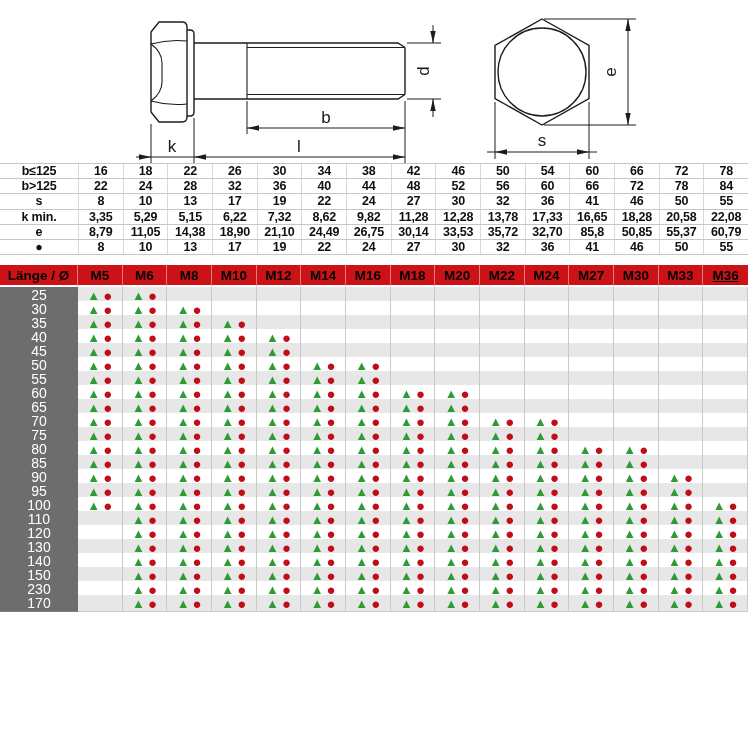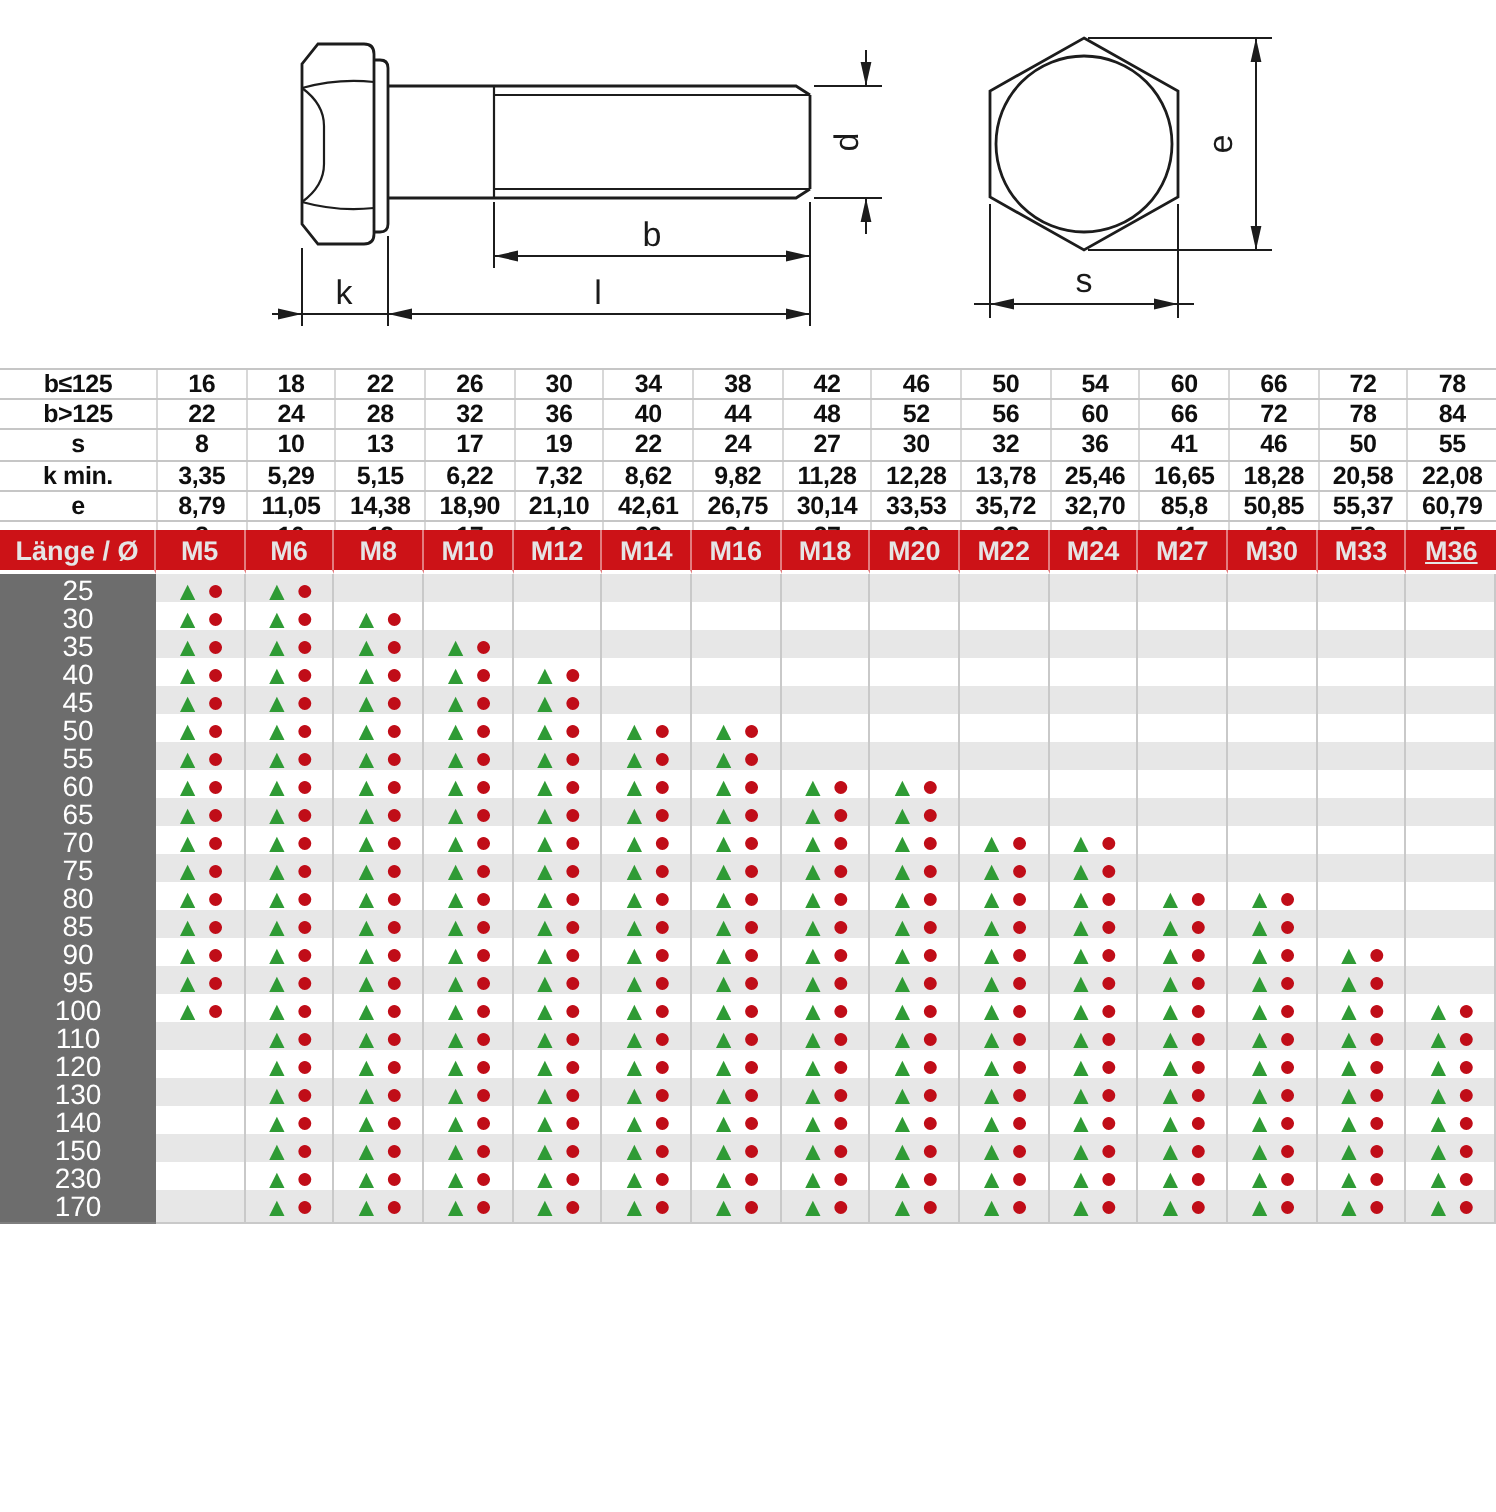--- a/index.html
+++ b/index.html
@@ -1,32 +1,32 @@
 <!DOCTYPE html>
 <html style="--header-red: #cc1217; --row-header-gray: #6d6d6d; --row-alt-gray: #e7e7e7; --triangle-green: #2f9b35; --circle-red: #c00d18;"><head>
 <meta charset="utf-8">
 <style>
   html,body{margin:0;padding:0;background:#fff;}
   .page{position:relative;width:748px;height:756px;overflow:hidden;background:#fff;
         font-family:"Liberation Sans",sans-serif;}
   .figures{position:absolute;left:0;top:0;width:748px;height:170px;}
 
   
-  .dim-table{position:absolute;left:0;top:184px;width:748px;border-bottom:1px solid #c6c6c6;text-align:center;}
+  .dim-table{position:absolute;left:0;top:163px;width:748px;border-bottom:1px solid #c6c6c6;text-align:center;}
   .drow{display:grid;grid-template-columns:78px repeat(15,1fr);height:15.2px;
         border-top:1px solid #c6c6c6;box-sizing:border-box;}
   .dlabel,.dcell{display:flex;align-items:center;justify-content:center;
         font-size:12.5px;font-weight:bold;color:#0f0f0f;box-sizing:border-box;letter-spacing:-0.2px;}
   .dcell{border-left:1px solid #d8d8d8;}
 
   
   .main-table{position:absolute;left:0;top:265px;width:748px;}
   .mheader,.mrow{display:grid;grid-template-columns:78px repeat(15,1fr);}
   .mheader{height:22px;}
-  .mh{background:var(--header-red,#cc1217);color:#e5e5e5;font-weight:bold;font-size:13.5px;
+  .mh{background:var(--header-red,#cc1217);color:#000000;font-weight:bold;font-size:13.5px;
       display:flex;align-items:center;justify-content:center;box-sizing:border-box;
       border-right:1px solid rgba(255,255,255,.45);border-bottom:2px solid #fff;}
   .mh:last-child{border-right:none;text-decoration:underline;}
   .mrow{height:14px;}
   .mlen{background:var(--row-header-gray,#6d6d6d);color:#fff;font-size:14px;
       display:flex;align-items:center;justify-content:center;box-sizing:border-box;
       border-bottom:1px solid #7e7e7e;}
   .mcell{display:flex;align-items:center;justify-content:center;gap:3px;box-sizing:border-box;
       border-right:1px solid #c9c9c9;border-bottom:1px solid #c9c9c9;background:#fff;}
   .mrow.alt .mcell{background:var(--row-alt-gray,#e7e7e7);}
@@ -166,34 +166,34 @@
         <div class="dcell">3,35</div>
         <div class="dcell">5,29</div>
         <div class="dcell">5,15</div>
         <div class="dcell">6,22</div>
         <div class="dcell">7,32</div>
         <div class="dcell">8,62</div>
         <div class="dcell">9,82</div>
         <div class="dcell">11,28</div>
         <div class="dcell">12,28</div>
         <div class="dcell">13,78</div>
-        <div class="dcell">25,46</div>
+        <div class="dcell">17,33</div>
         <div class="dcell">16,65</div>
         <div class="dcell">18,28</div>
         <div class="dcell">20,58</div>
         <div class="dcell">22,08</div>
       </div>
       <div class="drow">
         <div class="dlabel">e</div>
         <div class="dcell">8,79</div>
         <div class="dcell">11,05</div>
         <div class="dcell">14,38</div>
         <div class="dcell">18,90</div>
         <div class="dcell">21,10</div>
-        <div class="dcell">42,61</div>
+        <div class="dcell">24,49</div>
         <div class="dcell">26,75</div>
         <div class="dcell">30,14</div>
         <div class="dcell">33,53</div>
         <div class="dcell">35,72</div>
         <div class="dcell">32,70</div>
         <div class="dcell">85,8</div>
         <div class="dcell">50,85</div>
         <div class="dcell">55,37</div>
         <div class="dcell">60,79</div>
       </div>

